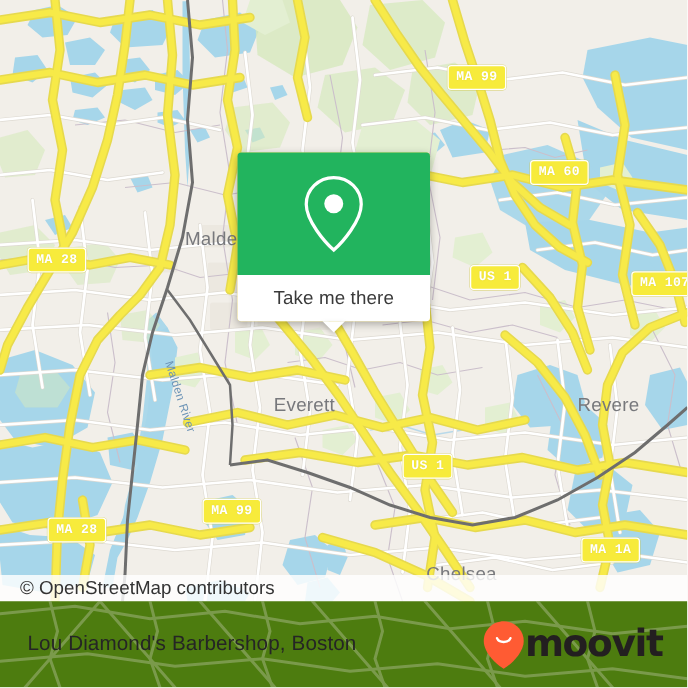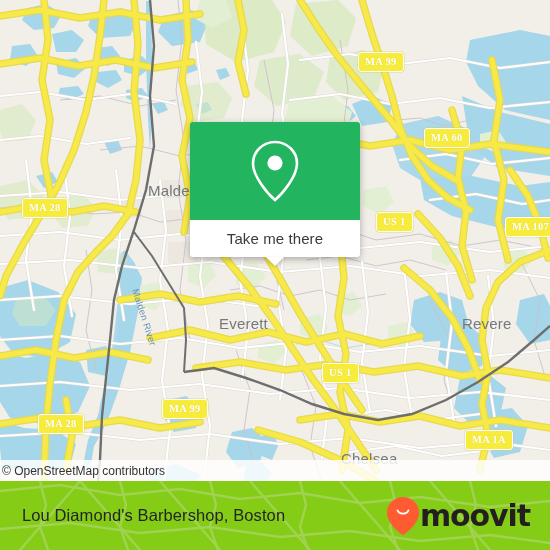--- a/index.html
+++ b/index.html
@@ -46,21 +46,21 @@
     letter-spacing: 0.3px;
   }
 
   
   .shield {
     position: absolute;
     background: #f7eb3b;
     border: 1.6px solid #ffffff;
     border-radius: 3px;
     color: #ffffff;
-    font-family: Liberation Serif, serif;
+    font-family: Liberation Mono, monospace;
     font-size: 10.5px;
     font-weight: bold;
     line-height: 1;
     padding: 3.5px 6px 4px 6px;
     white-space: nowrap;
     letter-spacing: 0.3px;
     box-shadow: 0 0 0 0.5px rgba(210,200,70,0.55);
     text-shadow: 0 0 1px rgba(180,170,40,0.35);
   }
 
@@ -68,32 +68,32 @@
   #attribution {
     position: absolute;
     left: 0;
     bottom: 0;
     width: 100%;
     height: 21px;
     background: rgba(255,255,255,0.82);
     display: flex;
     align-items: center;
     font-family: "Liberation Sans", sans-serif;
-    font-size: 12px;
+    font-size: 15px;
     color: #333333;
-    padding-left: 2px;
+    padding-left: 16px;
     box-sizing: border-box;
   }
 
   
   #popup {
     position: absolute;
     left: 190px;
     top: 122px;
-    width: 170px;
+    width: 154px;
     border-radius: 3px;
     box-shadow: 0 2px 7px rgba(0,0,0,0.30);
     background: #fde047;
     overflow: visible;
   }
   #popup-header {
     height: 98px;
     background: #22b45e;
     border-radius: 3px 3px 0 0;
     display: flex;
@@ -127,21 +127,21 @@
     filter: drop-shadow(0 2px 2px rgba(0,0,0,0.18));
   }
 
   
   #bottom-bar {
     position: absolute;
     left: 0;
     top: 481px;
     width: 550px;
     height: 69px;
-    background: #84cc16;
+    background: #4d7c0f;
     display: flex;
     align-items: center;
     justify-content: space-between;
     box-sizing: border-box;
     padding: 0 20px 0 22px;
     overflow: hidden;
   }
   #bottom-bar-bg {
     position: absolute;
     left: 0; top: 0;

